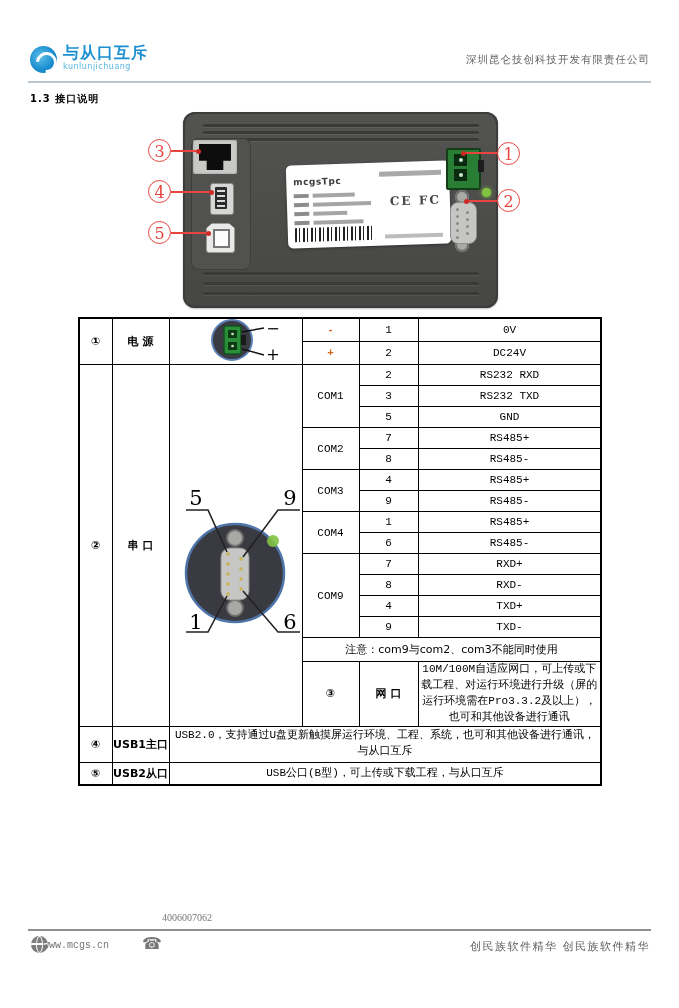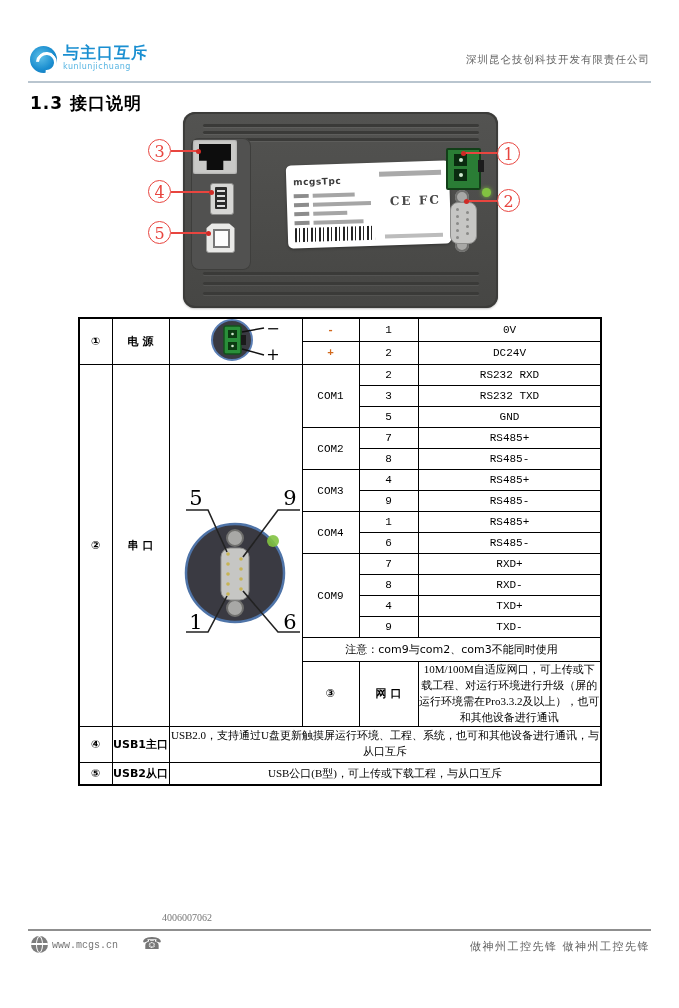--- a/index.html
+++ b/index.html
@@ -10,21 +10,21 @@
   .logo-icon{position:absolute;left:30px;top:46px;width:27px;height:27px;border-radius:50%;
     background:radial-gradient(circle at 40% 40%, #5fc0e8 0%, #1b8ed0 55%, #0e72b4 100%);}
   .logo-icon .swirl{position:absolute;left:6px;top:6px;width:15px;height:15px;border-radius:50%;
     border:3px solid #fff;border-left-color:transparent;transform:rotate(-40deg);}
   .logo-text{position:absolute;left:63px;top:45px;line-height:1;}
   .logo-title{font-size:16px;font-weight:bold;color:#1a8fd1;letter-spacing:1px;}
   .logo-sub{font-size:8px;color:#58b5e2;margin-top:2px;letter-spacing:.5px;}
   .company{position:absolute;right:29px;top:53px;font-size:10.5px;color:#666;letter-spacing:1px;}
   .hdr-rule{position:absolute;left:28px;top:81px;width:623px;height:2px;background:#b9c5cf;}
 
-  .sec-title{position:absolute;left:30px;top:92px;font-size:17px;font-weight:bold;color:#000;letter-spacing:1px;}
+  .sec-title{position:absolute;left:30px;top:92px;font-size:10px;font-weight:bold;color:#000;letter-spacing:1px;}
 
   
   .device{position:absolute;left:183px;top:112px;width:315px;height:196px;border-radius:12px;
     background:linear-gradient(180deg,#525250 0%,#49494
 7 40%,#454543 100%);
     background:linear-gradient(180deg,#535351,#464644);
     box-shadow:inset 0 0 0 2px #3c3c3a, 0 1px 2px rgba(0,0,0,.25);}
   .groove{position:absolute;left:20px;width:276px;height:3px;background:#39393 7;
     background:#3a3a38;border-radius:2px;box-shadow:0 1px 0 rgba(255,255,255,.07);}
   .port-strip{position:absolute;left:8px;top:26px;width:60px;height:132px;border-radius:8px;
@@ -76,44 +76,44 @@
 
   
   .tbl{position:absolute;left:78px;top:317px;width:522px;border-collapse:collapse;table-layout:fixed;
     font-family:"Liberation Mono","DejaVu Sans Mono",monospace;border:2px solid #000;}
   .tbl td{border:1px solid #000;text-align:center;vertical-align:middle;padding:0;font-size:11px;overflow:hidden;}
   .h22{height:22px}.h21{height:21px}.h24{height:24px}.h42{height:42px}.h36{height:36px}.h23{height:23px}
   .num-cell{font-size:15px;font-weight:bold;font-family:"DejaVu Sans",sans-serif;}
   .name-cell{font-weight:bold;font-size:12px;font-family:"DejaVu Sans",sans-serif;}
   .sig{color:#d2691e;font-weight:bold;}
   .desc{text-align:left;padding:2px 6px;font-size:10.5px;line-height:1.45;
-    font-family:Liberation Serif, serif;}
+    font-family:Liberation Mono, monospace;}
   .note{text-align:left;padding:2px 6px;font-size:11px;font-family:"DejaVu Sans",sans-serif;}
   .diag-cell{vertical-align:middle;padding:0;}
 
   
   .ftr-rule{position:absolute;left:28px;top:929px;width:623px;height:2px;background:#8f8f8f;}
   .globe{position:absolute;left:31px;top:936px;width:17px;height:17px;border-radius:50%;background:#7d7d7d;overflow:hidden;}
   .globe i{position:absolute;left:5px;top:0;width:7px;height:17px;border:1.5px solid #fff;border-radius:50%;box-sizing:border-box;}
   .globe b{position:absolute;left:0;top:7px;width:17px;height:1.5px;background:#fff;}
-  .ftr-site{position:absolute;left:52px;top:940px;font-size:10px;color:#767676;font-family:"Liberation Mono",monospace;}
+  .ftr-site{position:absolute;left:43px;top:940px;font-size:10px;color:#767676;font-family:"Liberation Mono",monospace;}
   .phone-icon{position:absolute;left:142px;top:934px;font-size:16px;color:#767676;}
   .ftr-phone{position:absolute;left:162px;top:912px;font-size:10px;color:#767676;font-family:Liberation Serif, serif;}
   .slogan{position:absolute;right:29px;top:939px;font-size:11px;color:#616161;letter-spacing:1.5px;}
 </style>
 </head>
 <body>
 
 <div class="page">
 
   <div class="logo-icon">
       <span class="swirl"></span>
     </div>
   <div class="logo-text">
-    <div class="logo-title">与主口互斥</div>
+    <div class="logo-title">与从口互斥</div>
     <div class="logo-sub">kunlunjichuang</div>
   </div>
   <div class="company">深圳昆仑技创科技开发有限责任公司</div>
   <div class="hdr-rule"></div>
 
   <div class="sec-title">1.3 接口说明</div>
 
   <div class="device">
     <div class="groove" style="top:12px"></div>
     <div class="groove" style="top:19px"></div>
@@ -357,15 +357,15 @@
     </table>
 
   <div class="ftr-rule"></div>
   <div class="globe">
       <i></i>
       <b></b>
     </div>
   <div class="ftr-site">www.mcgs.cn</div>
   <div class="phone-icon">☎</div>
   <div class="ftr-phone">4006007062</div>
-  <div class="slogan">做神州工控先锋  做神州工控先锋</div>
+  <div class="slogan">创民族软件精华  创民族软件精华</div>
 
 </div>
 
 </body></html>

